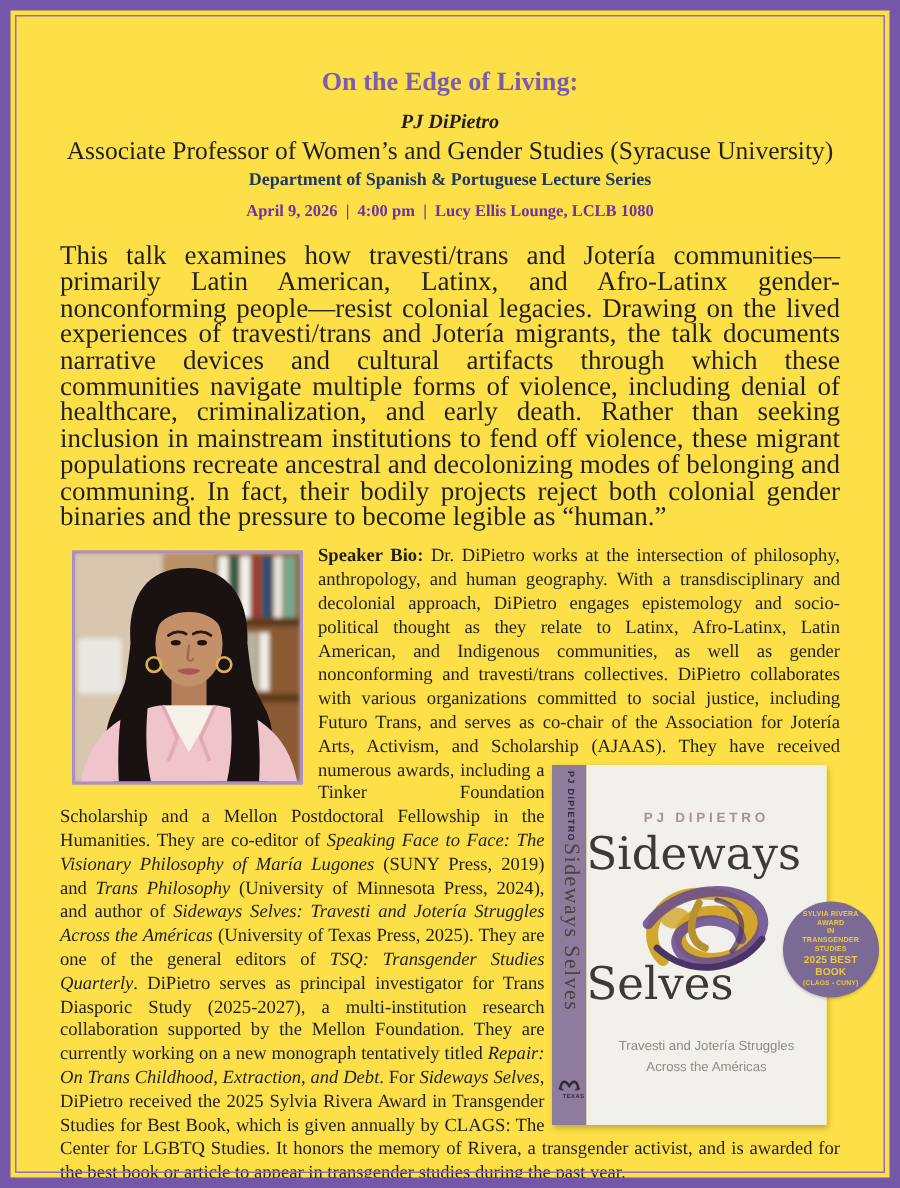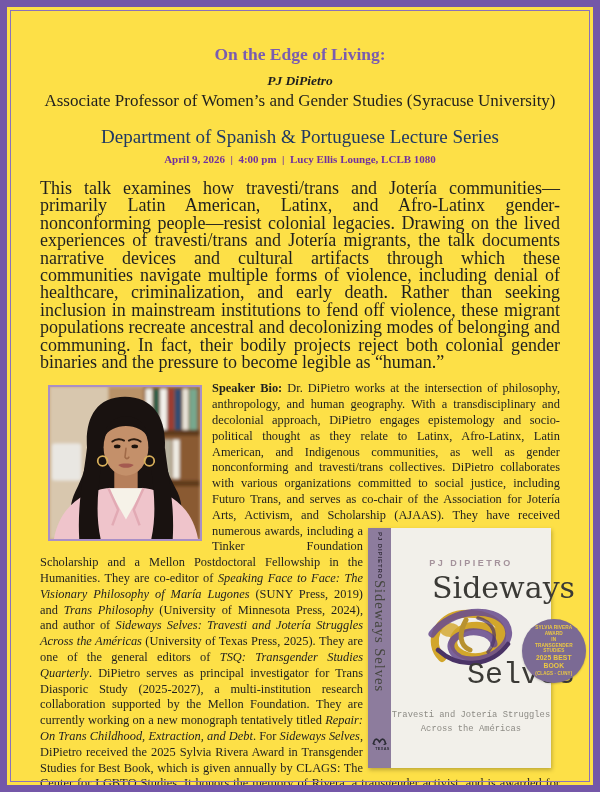--- a/index.html
+++ b/index.html
@@ -13,21 +13,21 @@
   .page{position:relative;width:600px;height:792px;background:#fde047;overflow:hidden;
         font-family:"Liberation Serif","DejaVu Serif",serif;color:var(--c-text);}
   .border-outer{position:absolute;inset:0;border:7px solid var(--c-border);pointer-events:none;z-index:5;}
   .border-inner{position:absolute;inset:10px;border:1.5px solid var(--c-border-inner);pointer-events:none;z-index:5;}
   .content{position:absolute;inset:0;padding:40px 40px 0 40px;box-sizing:border-box;z-index:1;}
 
   .hdr{text-align:center;}
   .t1,.t2{display:block;font-weight:bold;font-size:17.5px;line-height:28px;color:var(--c-title);}
   .speaker{font-size:13.5px;font-weight:bold;font-style:italic;line-height:18px;margin-top:4px;}
   .affil{font-size:17px;line-height:18px;margin-top:2px;}
-  .series{font-size:19px;font-weight:normal;line-height:18px;margin-top:18px;color:var(--c-navy);}
+  .series{font-size:12px;font-weight:bold;line-height:18px;color:var(--c-navy);}
   .when{font-size:11px;font-weight:bold;line-height:18px;margin-top:4px;color:var(--c-date);white-space:pre;}
 
   .abstract{margin:12px 0 0 0;font-size:18px;line-height:17.4px;text-align:justify;}
 
   .bio{margin-top:10px;font-size:12.4px;line-height:15.8px;text-align:justify;}
   .photo-wrap{float:left;width:150px;height:152px;border:2px solid var(--c-photo-border);
               margin:4px 10px 5px 8px;background:#caa87e;}
   .photo-wrap svg{display:block;width:100%;height:100%;}
 
   .bookfloat{float:right;clear:right;width:192px;height:244px;margin-left:5px;margin-top:2px;position:relative;}
@@ -39,27 +39,27 @@
   .spine-title{position:absolute;top:52px;left:50%;transform:translateX(-50%);writing-mode:vertical-rl;
                font-size:14.5px;color:#45463f;letter-spacing:1px;white-space:nowrap;}
   .spine-pub{position:absolute;bottom:6px;left:0;width:100%;text-align:center;color:#2c2c35;}
   .spine-pub svg{display:block;margin:0 auto 1px auto;}
   .spine-pub-label{display:block;font-family:"Liberation Sans",sans-serif;font-weight:bold;font-size:10px;
                    letter-spacing:1px;transform:scale(0.38);transform-origin:center top;color:#2c2c35;}
   .cover{flex:1;background:var(--c-cover);position:relative;}
   .cover-author{position:absolute;top:28px;left:0;width:100%;text-align:center;
                 font-family:"Liberation Sans",sans-serif;font-weight:bold;font-size:9px;
                 letter-spacing:2.5px;color:var(--c-cover-author);}
-  .cover-t{position:absolute;left:0;width:100%;text-align:right;font-size:30px;line-height:32px;
-           color:var(--c-cover-title);font-family:"DejaVu Serif","Liberation Serif",serif;padding-left:24px;}
+  .cover-t{position:absolute;left:0;width:100%;text-align:left;font-size:30px;line-height:32px;
+           color:var(--c-cover-title);font-family:"DejaVu Serif","Liberation Serif",serif;}
   .cover-t.w1{top:44px;}
-  .cover-t.w2{top:131px;font-family:Liberation Mono, monospace;}
+  .cover-t.w2{top:131px;}
   .scribble{position:absolute;top:72px;left:17px;width:126px;height:82px;}
   .cover-sub{position:absolute;top:180px;left:0;width:100%;text-align:center;
-             font-family:Liberation Mono, monospace;font-size:8.8px;line-height:14px;color:var(--c-subtitle);}
+             font-family:Liberation Sans, sans-serif;font-size:8.8px;line-height:14px;color:var(--c-subtitle);}
   .badge{position:absolute;top:93px;right:-26px;width:64px;height:64px;border-radius:50%;
          background:var(--c-badge);z-index:3;display:flex;align-items:center;justify-content:center;
          box-shadow:0 1px 2px rgba(0,0,0,.2);}
   .badge-inner{width:128px;transform:scale(0.5);transform-origin:center center;text-align:center;
                font-family:"Liberation Sans",sans-serif;font-weight:bold;color:var(--c-badge-text);}
   .bl{display:block;font-size:9.5px;line-height:11.5px;letter-spacing:.2px;}
   .bl.big{font-size:13.5px;line-height:16px;margin-top:1px;}
   .bl.small{font-size:9px;margin-top:1px;}
 </style>
 </head>

